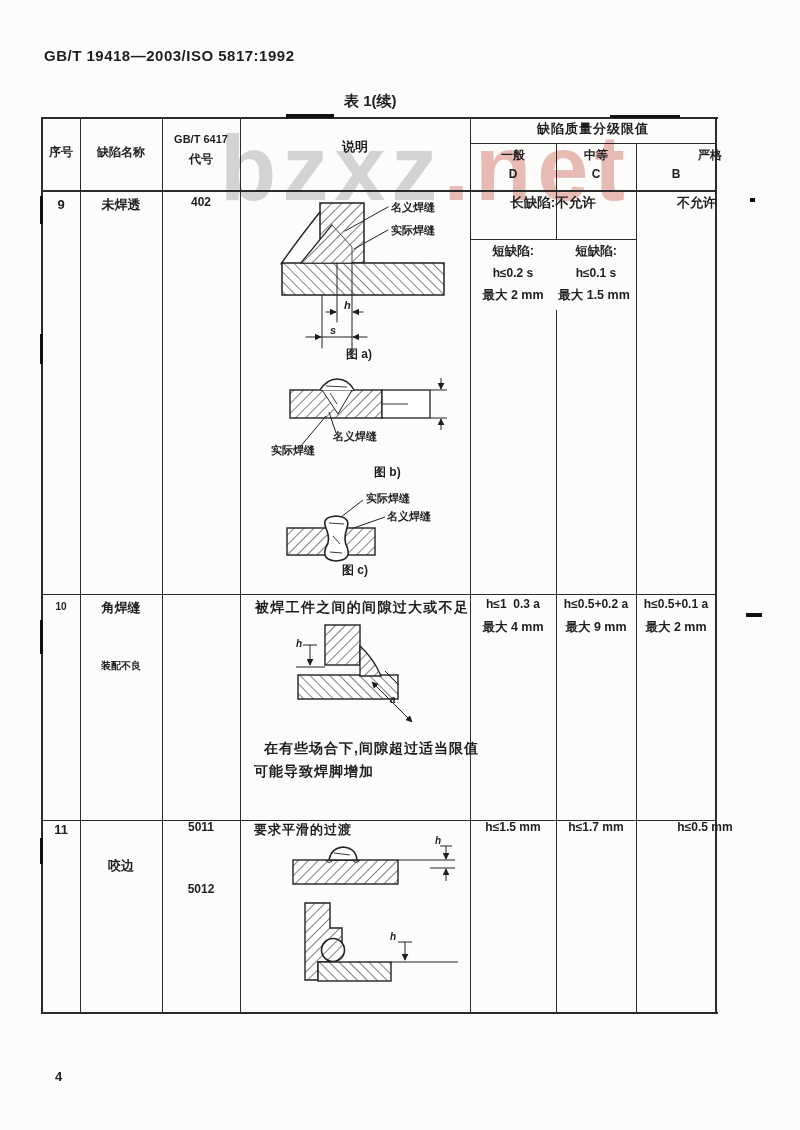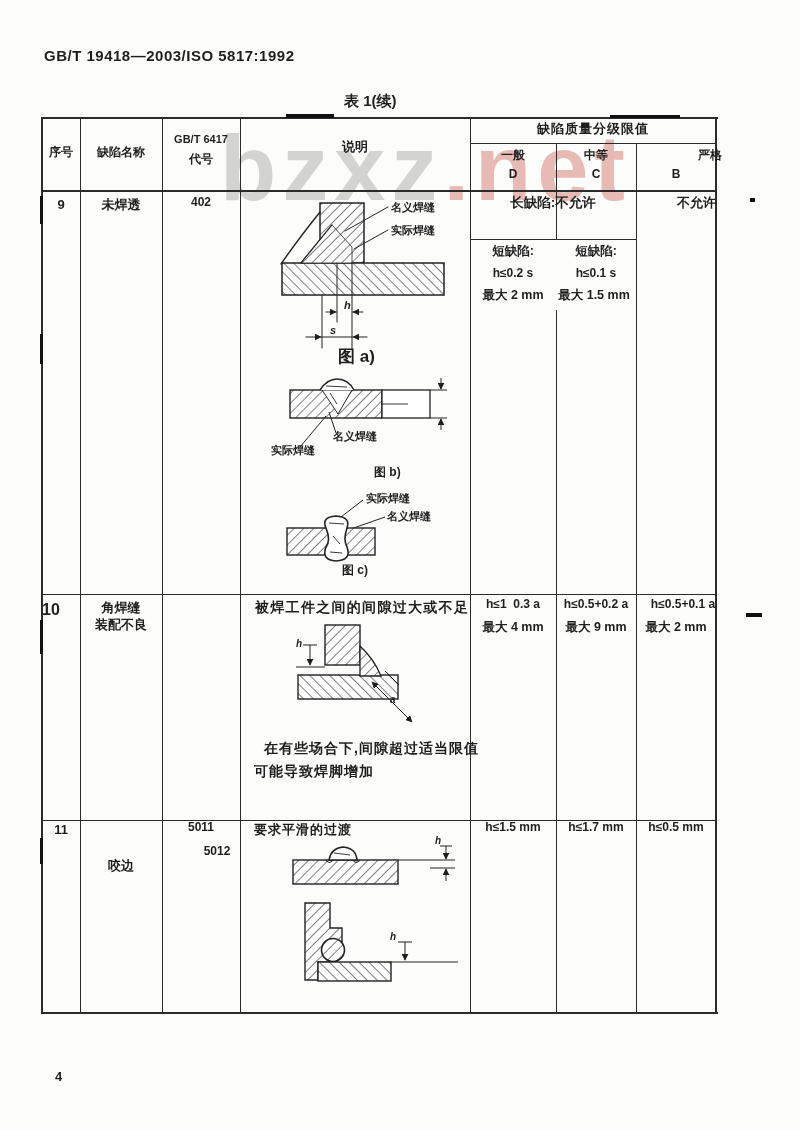--- a/index.html
+++ b/index.html
@@ -170,51 +170,51 @@
     <div class="t c" style="left:470px;top:267px;width:86px;font-size:12px;font-weight:600;">h≤0.2 s</div>
     <div class="t b c" style="left:470px;top:289px;width:86px;font-size:12.5px;">最大 2 mm</div>
     <div class="t b c" style="left:556px;top:245px;width:80px;font-size:12.5px;">短缺陷:</div>
     <div class="t c" style="left:556px;top:267px;width:80px;font-size:12px;font-weight:600;">h≤0.1 s</div>
     <div class="t b c" style="left:552px;top:289px;width:84px;font-size:12.5px;">最大 1.5 mm</div>
 
     <div class="t b" style="left:391px;top:201px;font-size:11px;">名义焊缝</div>
     <div class="t b" style="left:391px;top:224px;font-size:11px;">实际焊缝</div>
     <div class="t dim" style="left:344px;top:299px;">h</div>
     <div class="t dim" style="left:330px;top:324px;">s</div>
-    <div class="t b" style="left:330px;top:348px;font-size:17px;padding-left:8px;">图 a)</div>
+    <div class="t b" style="left:338px;top:348px;font-size:12px;padding-left:8px;">图 a)</div>
 
     <div class="t b" style="left:333px;top:430px;font-size:11px;">名义焊缝</div>
     <div class="t b" style="left:271px;top:444px;font-size:11px;">实际焊缝</div>
     <div class="t b" style="left:374px;top:466px;font-size:12px;">图 b)</div>
 
     <div class="t b" style="left:366px;top:492px;font-size:11px;">实际焊缝</div>
     <div class="t b" style="left:387px;top:510px;font-size:11px;">名义焊缝</div>
     <div class="t b" style="left:342px;top:564px;font-size:12px;">图 c)</div>
 
-    <div class="t b c" style="left:32px;top:601px;width:38px;font-size:16px;">10</div>
+    <div class="t b c" style="left:42px;top:601px;width:38px;font-size:10px;">10</div>
     <div class="t b c" style="left:80px;top:601px;width:82px;font-size:13px;">角焊缝</div>
-    <div class="t b c" style="left:80px;top:618px;width:82px;font-size:13px;text-align:center;">装配不良</div>
+    <div class="t b c" style="left:80px;top:660px;width:82px;font-size:10px;text-align:center;">装配不良</div>
     <div class="t b" style="left:255px;top:600px;font-size:14px;letter-spacing:1.3px;text-align:right;">被焊工件之间的间隙过大或不足</div>
     <div class="t b" style="left:264px;top:741px;font-size:14px;letter-spacing:1px;">在有些场合下,间隙超过适当限值</div>
     <div class="t b" style="left:254px;top:764px;font-size:14px;letter-spacing:1px;">可能导致焊脚增加</div>
     <div class="t dim" style="left:296px;top:638px;font-size:10px;">h</div>
     <div class="t dim" style="left:390px;top:694px;font-size:10px;">a</div>
     <div class="t c" style="left:470px;top:598px;width:86px;font-size:12px;font-weight:600;white-space:pre;">h≤1  0.3 a</div>
     <div class="t b c" style="left:470px;top:621px;width:86px;font-size:12.5px;">最大 4 mm</div>
     <div class="t c" style="left:556px;top:598px;width:80px;font-size:12px;font-weight:600;">h≤0.5+0.2 a</div>
     <div class="t b c" style="left:556px;top:621px;width:80px;font-size:12.5px;">最大 9 mm</div>
-    <div class="t c" style="left:636px;top:598px;width:80px;font-size:12px;font-weight:600;padding-left:7px;">h≤0.5+0.1 a</div>
+    <div class="t c" style="left:636px;top:598px;width:80px;font-size:12px;font-weight:600;">h≤0.5+0.1 a</div>
     <div class="t b c" style="left:636px;top:621px;width:80px;font-size:12.5px;">最大 2 mm</div>
 
     <div class="t b c" style="left:42px;top:823px;width:38px;font-size:13px;">11</div>
     <div class="t b c" style="left:80px;top:823px;width:82px;font-size:13px;margin-top:36px;">咬边</div>
     <div class="t c" style="left:162px;top:821px;width:78px;font-size:12px;font-weight:600;">5011</div>
-    <div class="t c" style="left:162px;top:845px;width:78px;font-size:12px;font-weight:600;padding-left:16px;">5012</div>
+    <div class="t c" style="left:162px;top:883px;width:78px;font-size:12px;font-weight:600;">5012</div>
     <div class="t b" style="left:254px;top:823px;font-size:13px;letter-spacing:1px;">要求平滑的过渡</div>
     <div class="t dim" style="left:435px;top:835px;font-size:10px;">h</div>
     <div class="t dim" style="left:390px;top:931px;font-size:10px;">h</div>
     <div class="t c" style="left:470px;top:821px;width:86px;font-size:12px;font-weight:600;">h≤1.5 mm</div>
     <div class="t c" style="left:556px;top:821px;width:80px;font-size:12px;font-weight:600;">h≤1.7 mm</div>
-    <div class="t c" style="left:636px;top:821px;width:80px;font-size:12px;font-weight:600;">h≤0.5 mm</div>
+    <div class="t c" style="left:636px;top:821px;width:80px;font-size:12px;font-weight:600;padding-left:29px;">h≤0.5 mm</div>
 
     <div class="t b" style="left:55px;top:1070px;font-size:13px;">4</div>
   </div>
 </div>
 
 </body></html>

